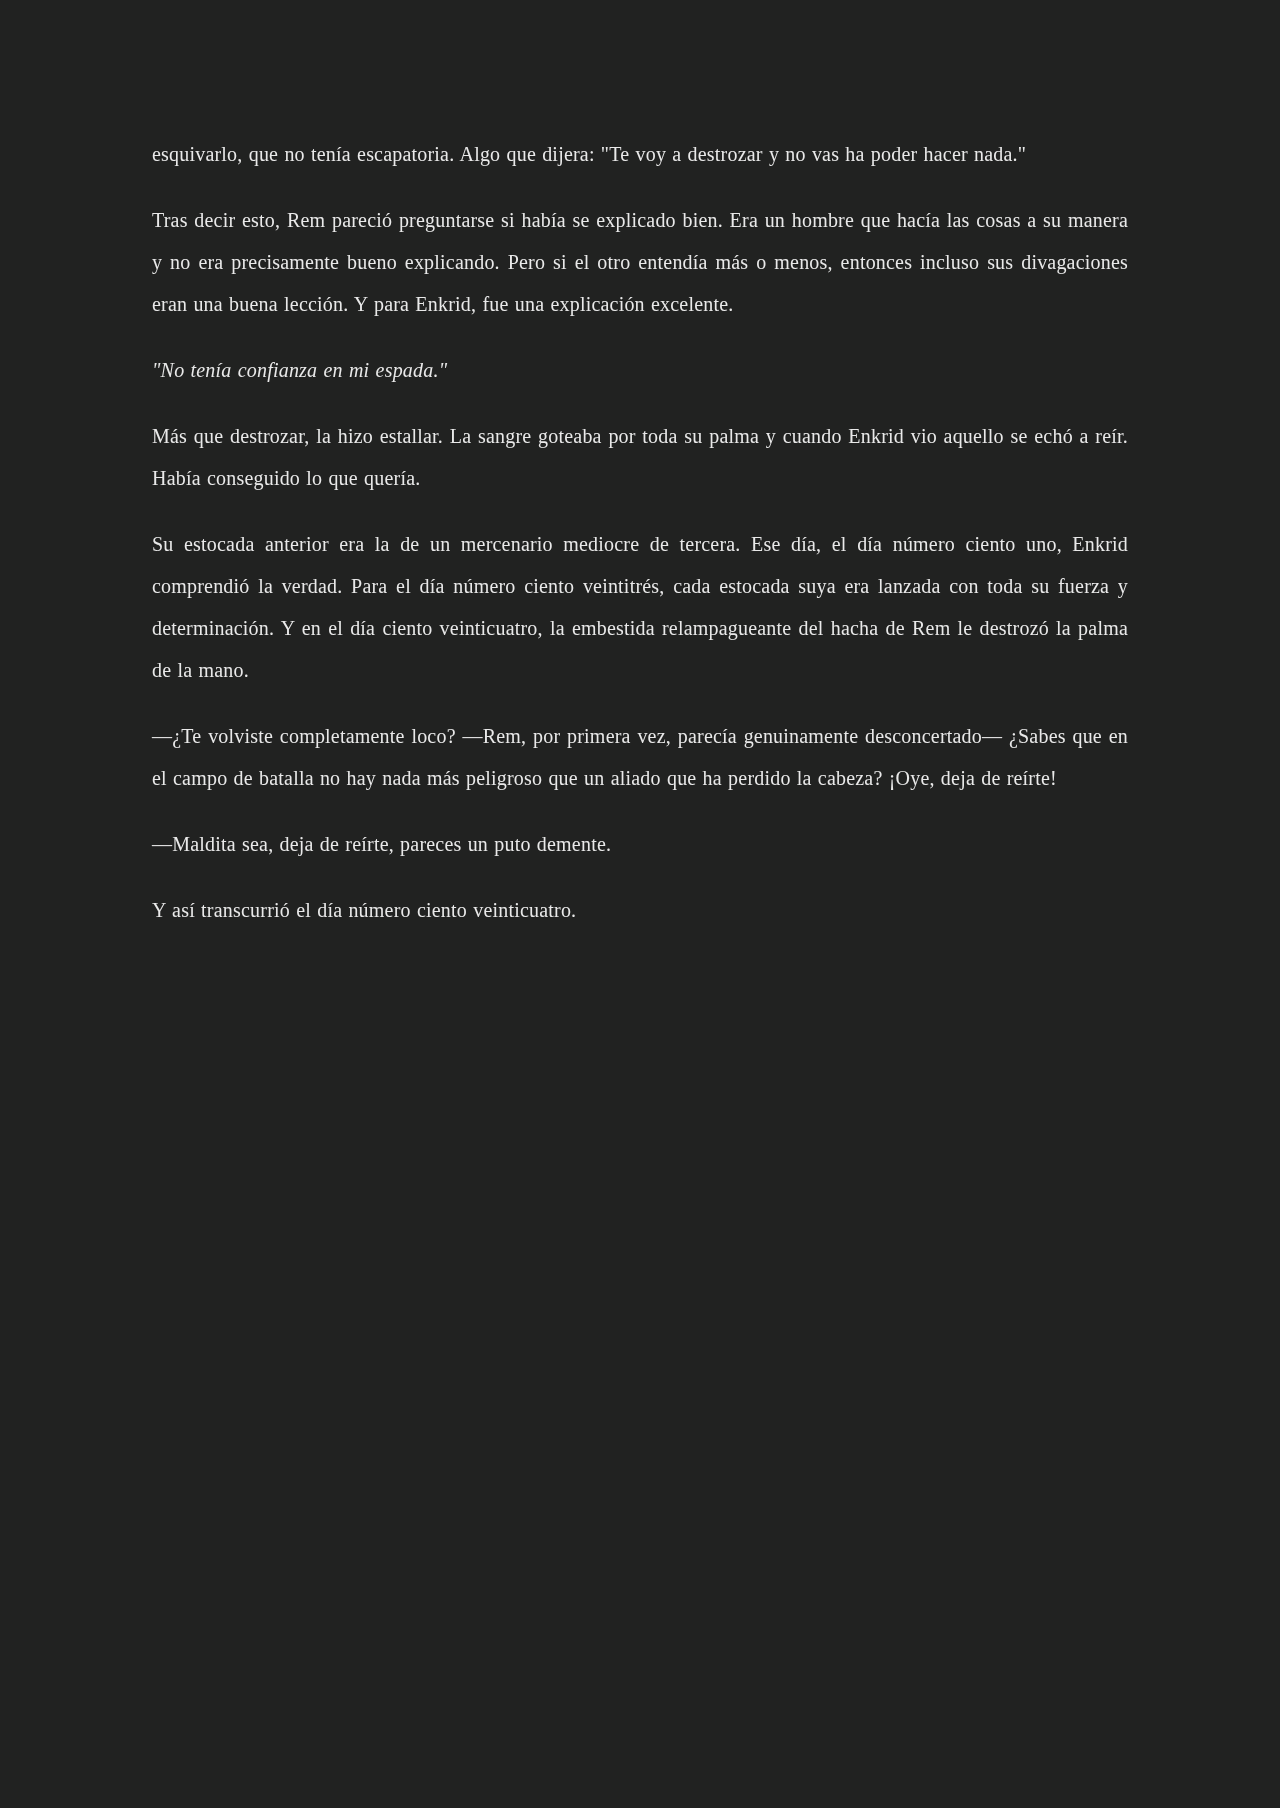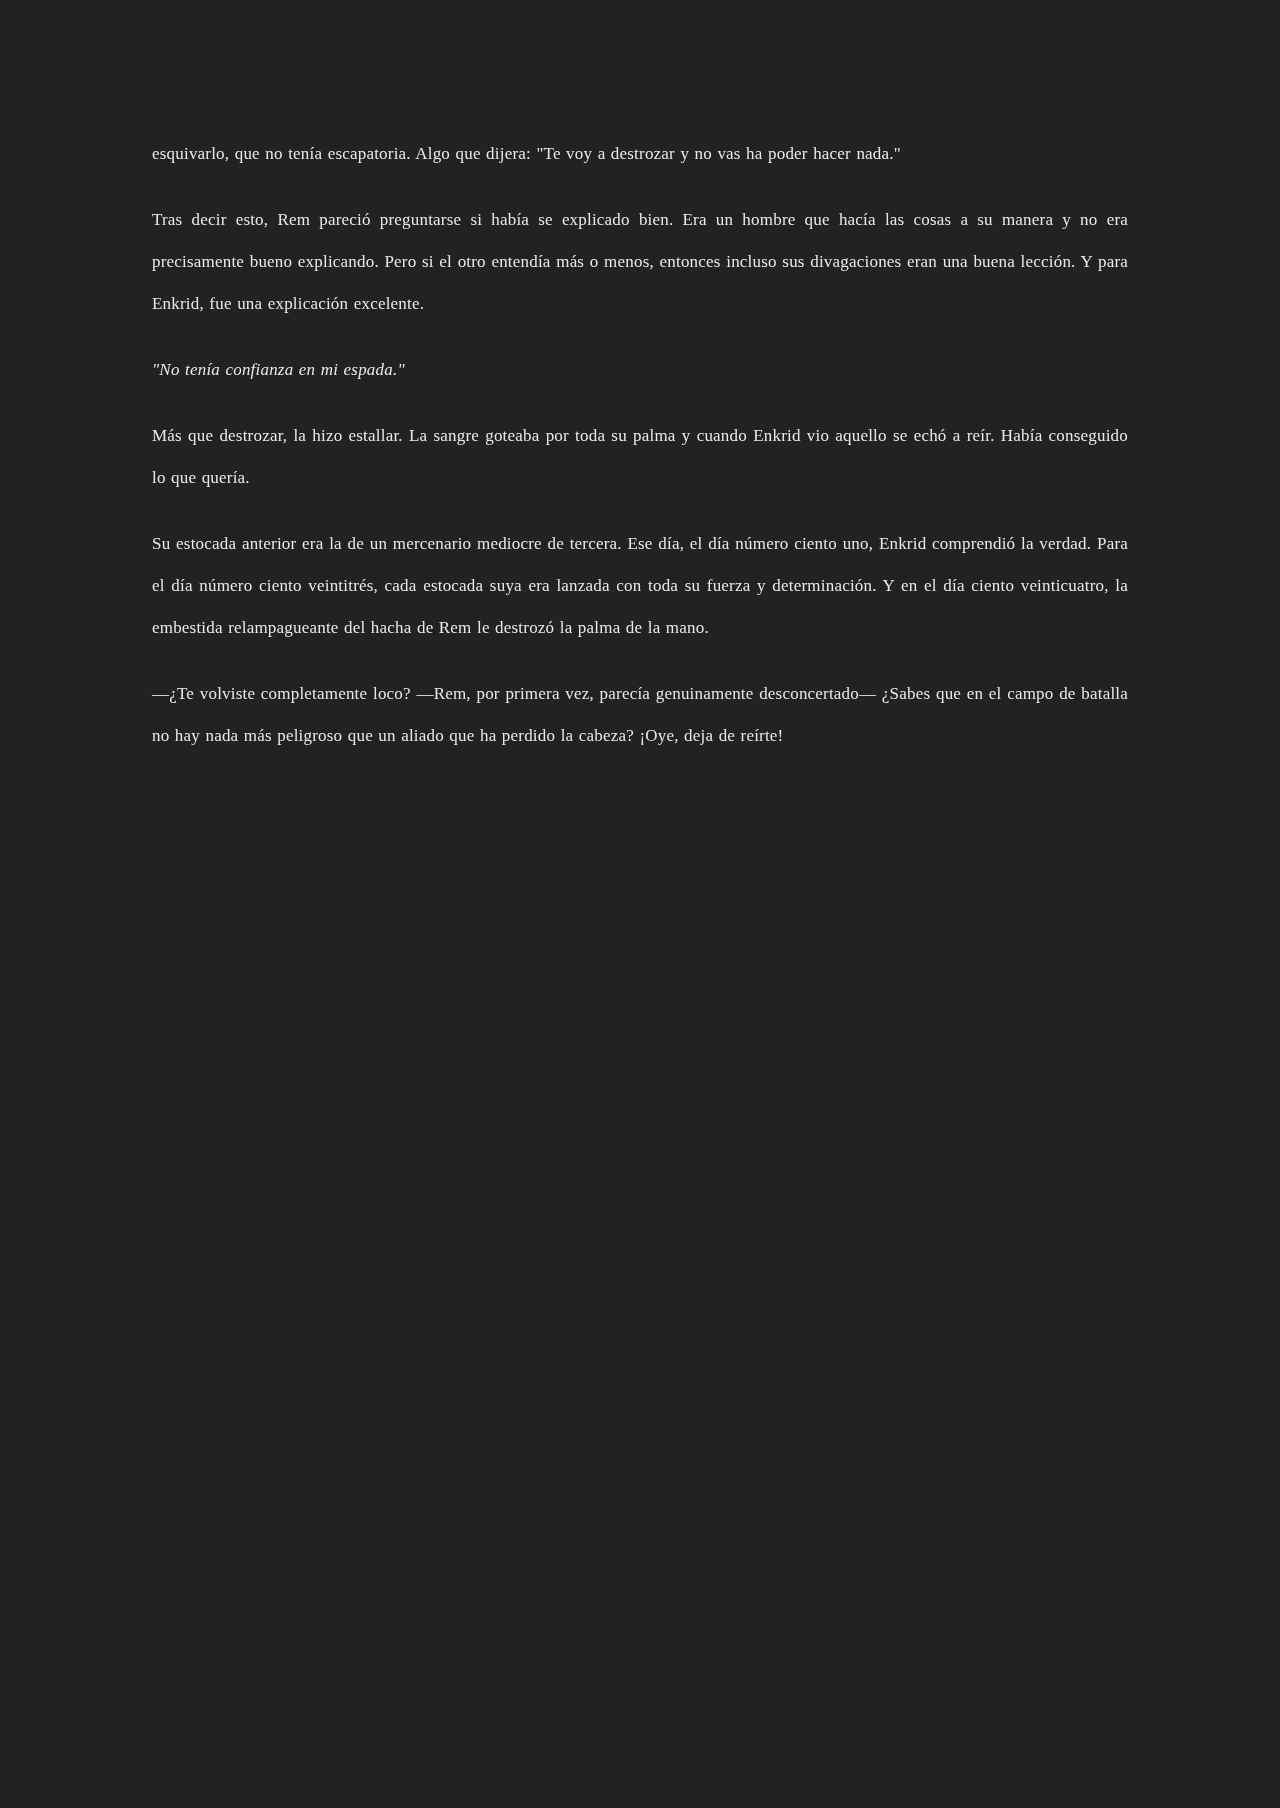--- a/index.html
+++ b/index.html
@@ -14,35 +14,37 @@
     box-sizing: border-box;
     width: 1280px;
     min-height: 1808px;
     padding: 133px 152px 0 152px;
     background: #212221;
     font-family: "Liberation Serif", "DejaVu Serif", serif;
     color: #e9e9e9;
   }
   .para {
     margin: 0 0 24px 0;
-    font-size: 17px;
+    font-size: 20px;
     line-height: 42px;
     text-align: justify;
     letter-spacing: 0.2px;
     word-spacing: 1px;
   }
   .para.italic {
     font-style: italic;
   }
 </style>
 </head>
 <body>
 
 <div class="page">
   <div>
       <p class="para">esquivarlo, que no tenía escapatoria. Algo que dijera: "Te voy a destrozar y no vas ha poder hacer nada."</p>
       <p class="para">Tras decir esto, Rem pareció preguntarse si había se explicado bien. Era un hombre que hacía las cosas a su manera y no era precisamente bueno explicando. Pero si el otro entendía más o menos, entonces incluso sus divagaciones eran una buena lección. Y para Enkrid, fue una explicación excelente.</p>
       <p class="para italic">"No tenía confianza en mi espada."</p>
       <p class="para">Más que destrozar, la hizo estallar. La sangre goteaba por toda su palma y cuando Enkrid vio aquello se echó a reír.  Había conseguido lo que quería.</p>
       <p class="para">Su estocada anterior era la de un mercenario mediocre de tercera. Ese día, el día número ciento uno, Enkrid comprendió la verdad. Para el día número ciento veintitrés, cada estocada suya era lanzada con toda su fuerza y determinación. Y en el día ciento veinticuatro, la embestida relampagueante del hacha de Rem le destrozó la palma de la mano.</p>
       <p class="para">—¿Te volviste completamente loco? —Rem, por primera vez, parecía genuinamente desconcertado— ¿Sabes que en el campo de batalla no hay nada más peligroso que un aliado que ha perdido la cabeza? ¡Oye, deja de reírte!</p>
+      <p class="para">—Maldita sea, deja de reírte, pareces un puto demente.</p>
+      <p class="para">Y así transcurrió el día número ciento veinticuatro.</p>
     </div>
 </div>
 
 </body></html>

